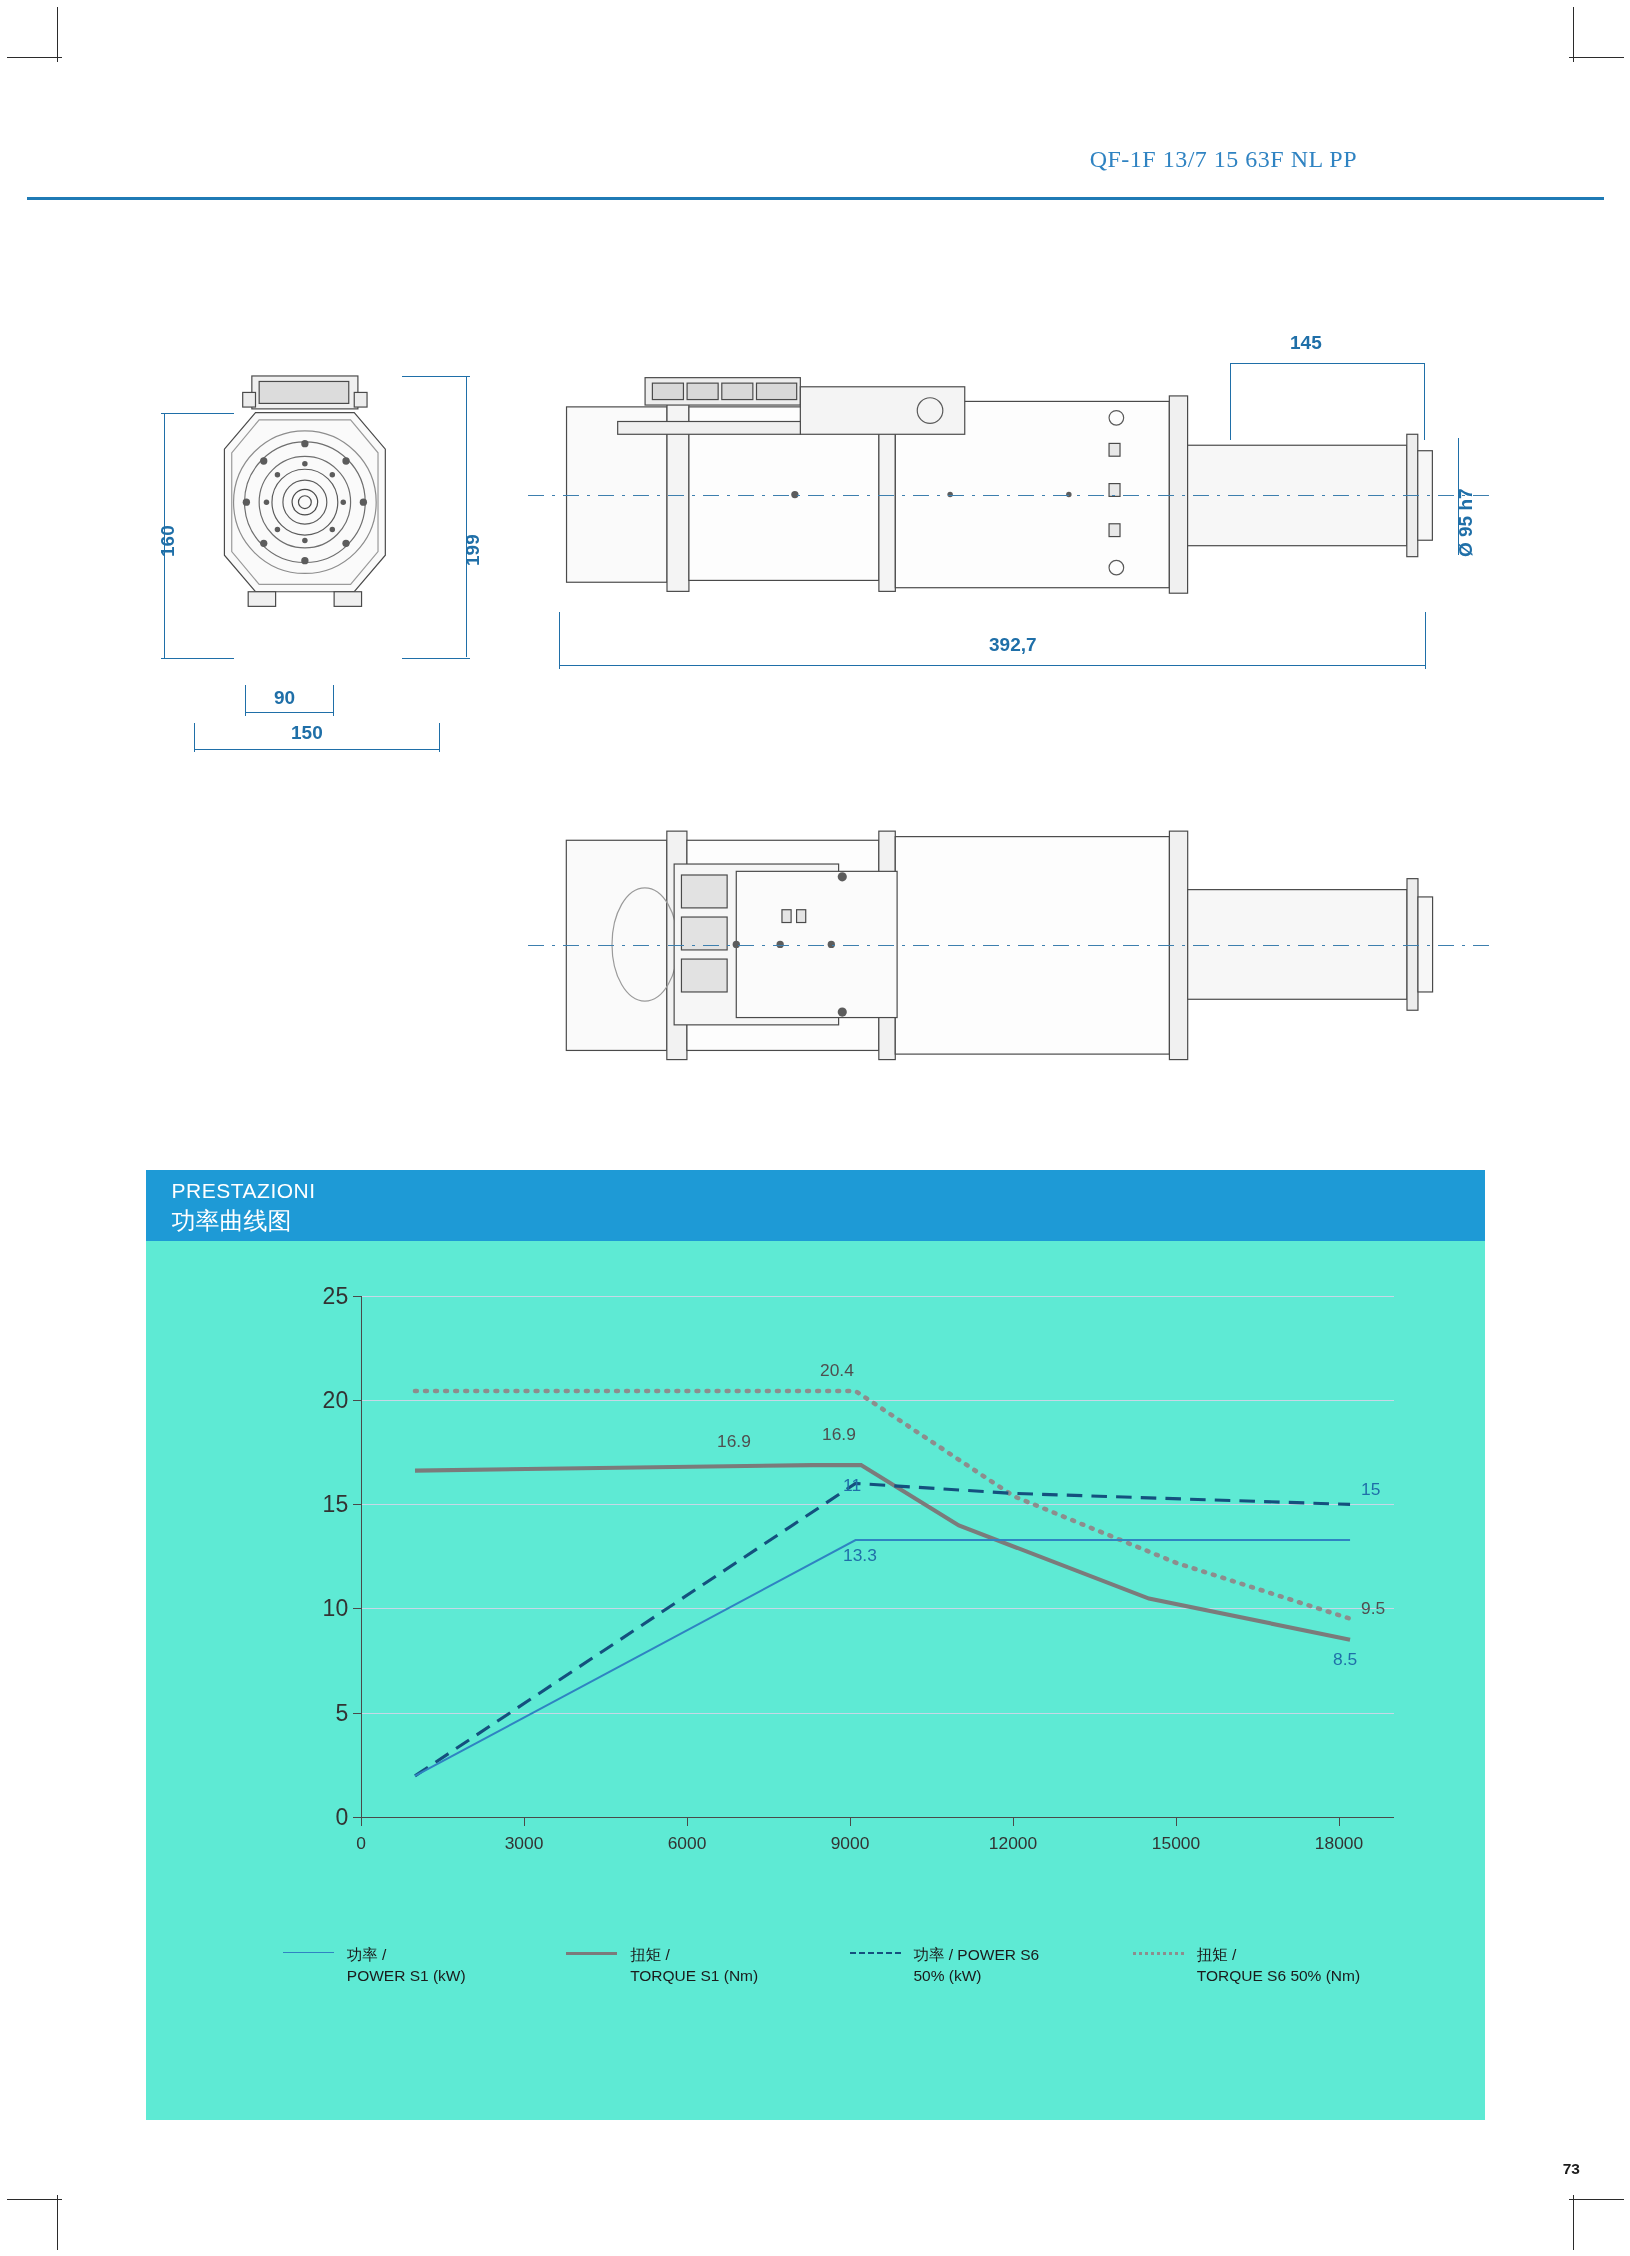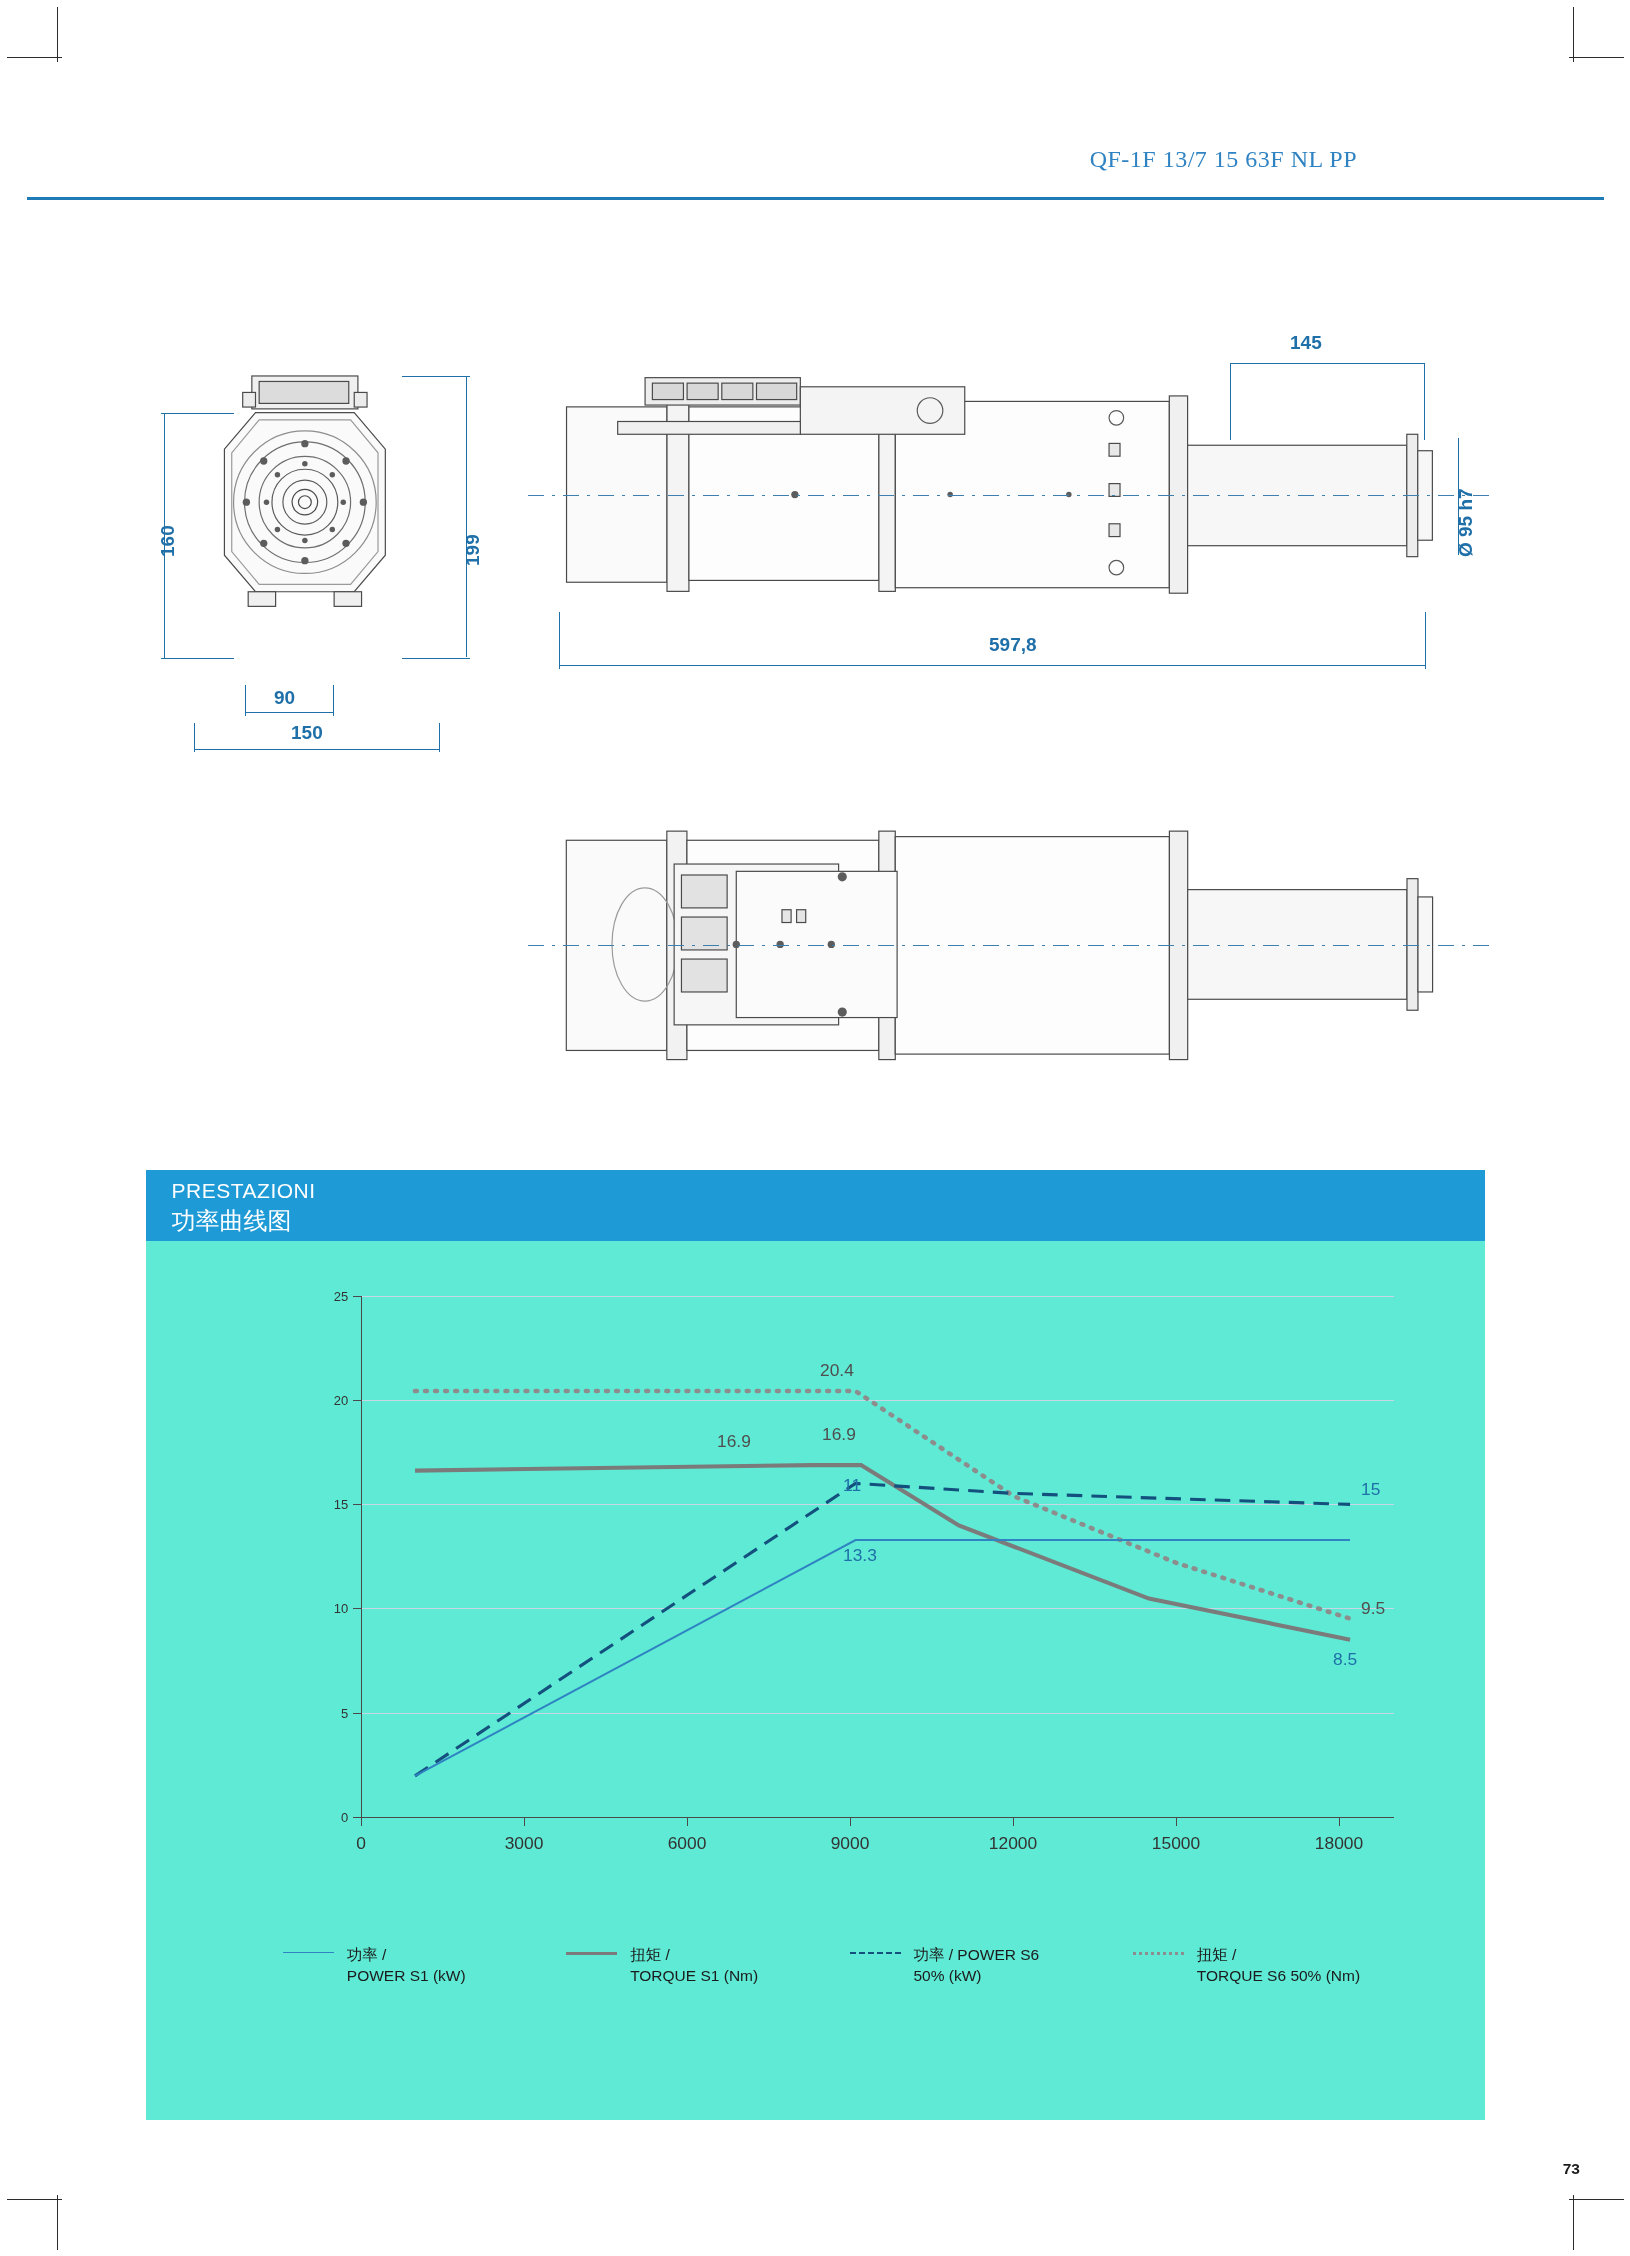--- a/index.html
+++ b/index.html
@@ -90,21 +90,21 @@
 
   .chart-wrap { position:absolute; left:0; top:71px; width:100%; height:879px; }
   .plot {
     position:absolute; left:215px; top:55px; width:1033px; height:521px;
   }
   .axis-y { position:absolute; left:215px; top:55px; width:0.9px; height:521px; background:#4a4a4a; }
   .axis-x { position:absolute; left:215px; top:576px; width:1033px; height:0.9px; background:#4a4a4a; }
   .gridline { position:absolute; left:0; width:100%; height:0.9px; background:#c7d7e6; }
   .ytick-label {
     position:absolute; right:100%; margin-right:12.8px;
-    font-size:13px; color:#333; transform:translateY(-50%);
+    font-size:23px; color:#333; transform:translateY(-50%);
     white-space:nowrap;
   }
   .ytick-mark { position:absolute; left:-8.2px; width:8.2px; height:0.9px; background:#4a4a4a; }
   .xtick-mark { position:absolute; top:0; width:0.9px; height:8.2px; background:#4a4a4a; }
   .xtick-label {
     position:absolute; top:14.6px; font-size:17.4px; color:#333;
     transform:translateX(-50%); white-space:nowrap;
   }
   .pt-label {
     position:absolute; font-size:17.4px; color:#1f6fa8; white-space:nowrap;
@@ -255,21 +255,21 @@
       <div class="dim-line v" style="left:1230px; top:16.4px; height:77px;"></div>
       <div class="dim-line v" style="left:1424px; top:16.4px; height:77px;"></div>
       <div class="dim-text" style="left:1290px; top:-14.6px;">145</div>
 
       <div class="dim-line v" style="left:1458px; top:91px; height:117px;"></div>
       <div class="dim-text vert" style="left:1455px; top:210px;">Ø 95 h7</div>
 
       <div class="dim-line h" style="left:559px; top:318px; width:866px;"></div>
       <div class="dim-line v" style="left:559px; top:265px; height:57px;"></div>
       <div class="dim-line v" style="left:1425px; top:265px; height:57px;"></div>
-      <div class="dim-text" style="left:989px; top:287px;">597,8</div>
+      <div class="dim-text" style="left:989px; top:287px;">392,7</div>
     </div>
 
     <div>
       <svg width="905" height="265" style="position:absolute; left:557px; top:475px;" viewBox="0 0 990 290">
         <g fill="none" stroke="#4a4a4a" stroke-width="1.3">
           <rect x="10" y="20" width="110" height="230" fill="#fafafa"></rect>
           <rect x="120" y="10" width="22" height="250" fill="#f2f2f2"></rect>
           <rect x="142" y="20" width="210" height="230" fill="#fdfdfd"></rect>
           <rect x="352" y="10" width="18" height="250" fill="#f2f2f2"></rect>
           <rect x="370" y="16" width="300" height="238" fill="#fdfdfd"></rect>

